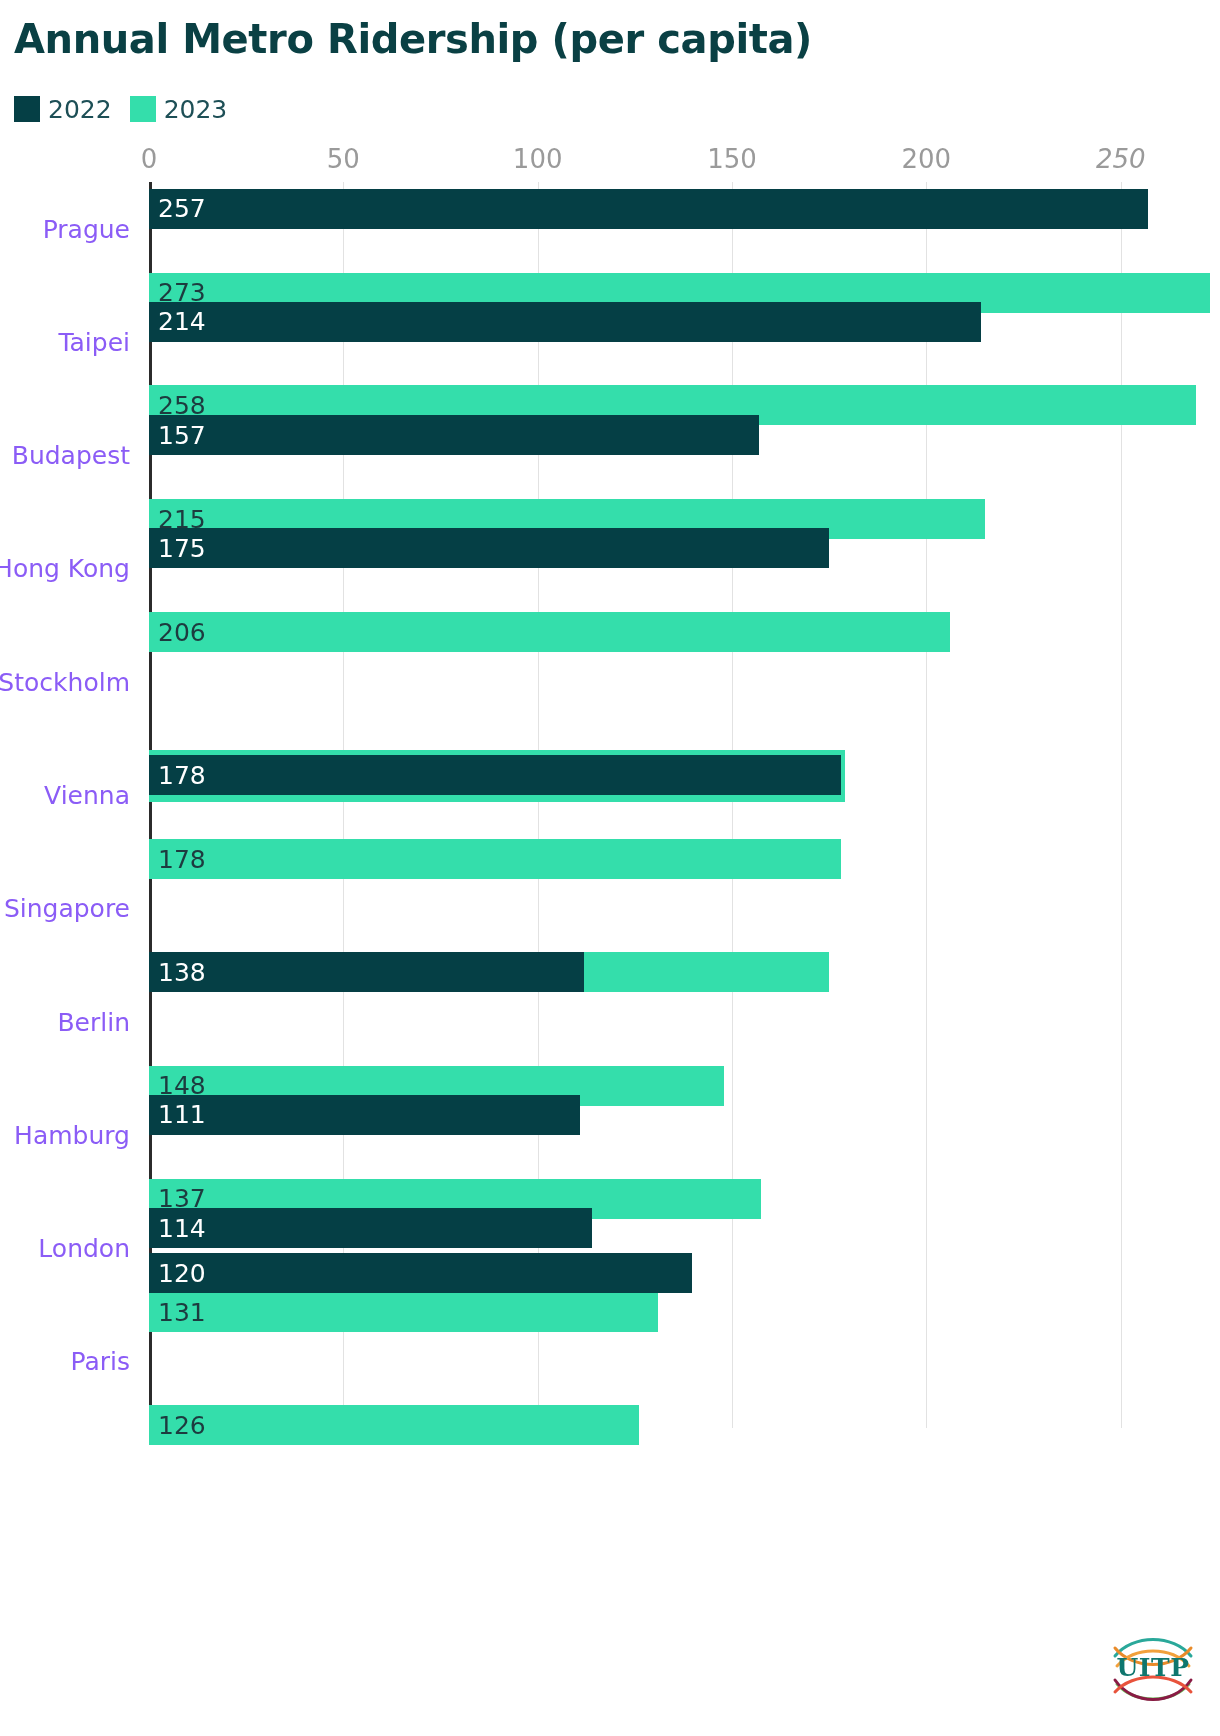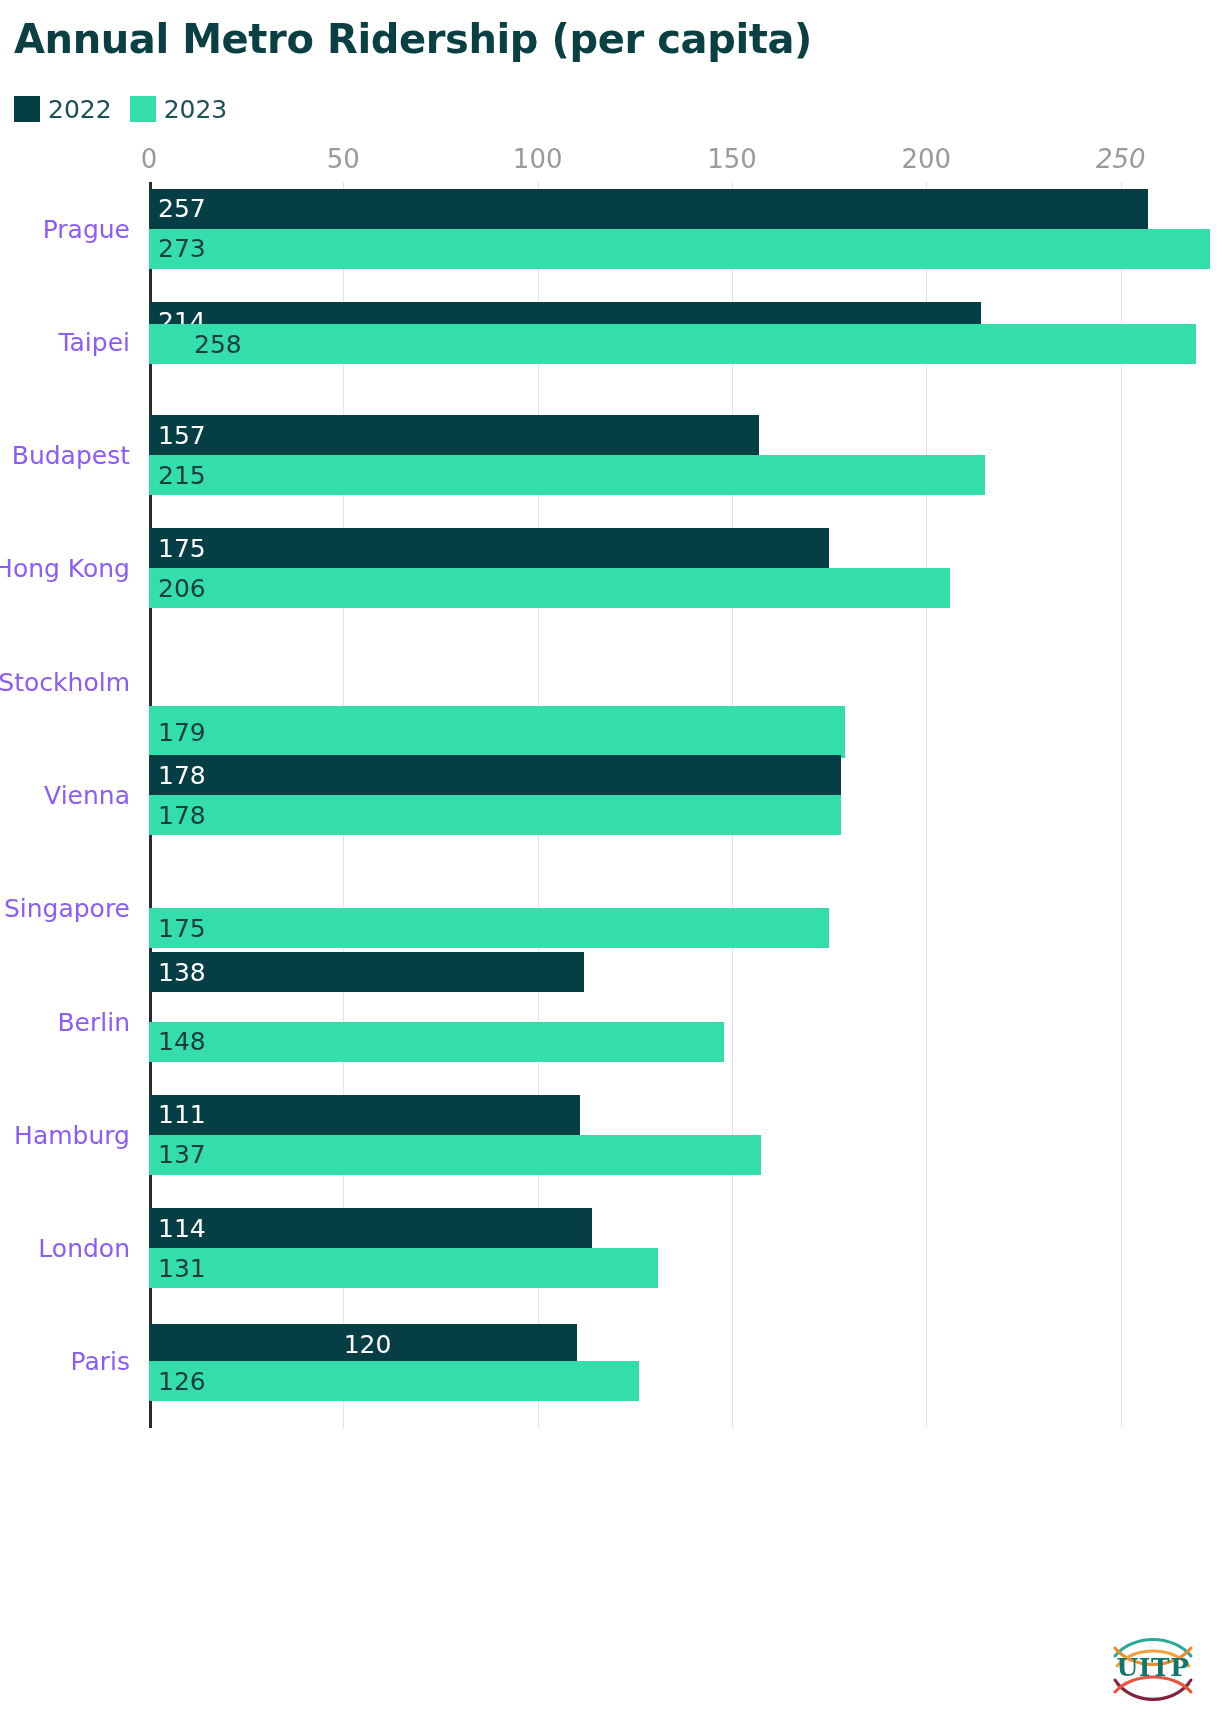--- a/index.html
+++ b/index.html
@@ -107,21 +107,21 @@
   }
 
   
   .bar {
     position: absolute;
     left: 0;
     display: flex;
     align-items: center;
   }
   .bar.y2022 { background: #053f45; }
-  .bar.y2023 { background: #34deab; }
+  .bar.y2023 { background: #34deab; margin-top: 44px; }
   .bar-value {
     font-size: 25px;
     line-height: 1;
     margin-left: 9px;
     white-space: nowrap;
   }
   .bar.y2022 .bar-value { color: #ffffff; }
   .bar.y2023 .bar-value { color: #1d3b3f; }
 
   
@@ -193,21 +193,21 @@
     <div class="gridline" style="left: 971.715px;"></div>
     <div class="bar y2022" style="top: 6.63636px; height: 40px; width: 998.923px;">
       <span class="bar-value">257</span>
     </div>
     <div class="bar y2023" style="top: 46.6364px; height: 40px; width: 1061.11px;">
       <span class="bar-value">273</span>
     </div>
     <div class="bar y2022" style="top: 119.909px; height: 40px; width: 831.788px;">
       <span class="bar-value">214</span>
     </div>
-    <div class="bar y2023" style="top: 142px; height: 40px; width: 1047px; padding-left: 36px;">
+    <div class="bar y2023" style="top: 159px; height: 40px; width: 1047px;">
       <span class="bar-value">258</span>
     </div>
     <div class="bar y2022" style="top: 233.182px; height: 40px; width: 610.237px;">
       <span class="bar-value">157</span>
     </div>
     <div class="bar y2023" style="top: 273.182px; height: 40px; width: 835.675px;">
       <span class="bar-value">215</span>
     </div>
     <div class="bar y2022" style="top: 346.455px; height: 40px; width: 680.201px;">
       <span class="bar-value">175</span>
@@ -238,21 +238,21 @@
     </div>
     <div class="bar y2023" style="top: 952.818px; height: 40px; width: 612px;">
       <span class="bar-value">137</span>
     </div>
     <div class="bar y2022" style="top: 1026.09px; height: 40px; width: 443.102px;">
       <span class="bar-value">114</span>
     </div>
     <div class="bar y2023" style="top: 1066.09px; height: 40px; width: 509.179px;">
       <span class="bar-value">131</span>
     </div>
-    <div class="bar y2022" style="top: 1142px; height: 40px; width: 428px; justify-content: center;">
+    <div class="bar y2022" style="top: 1071px; height: 40px; width: 543px;">
       <span class="bar-value">120</span>
     </div>
     <div class="bar y2023" style="top: 1179.36px; height: 40px; width: 489.745px;">
       <span class="bar-value">126</span>
     </div>
   </div>
 
 <div class="logo">
   <svg width="92" height="88" viewBox="0 0 92 88">
     <g fill="none" stroke-width="3" stroke-linecap="round">

